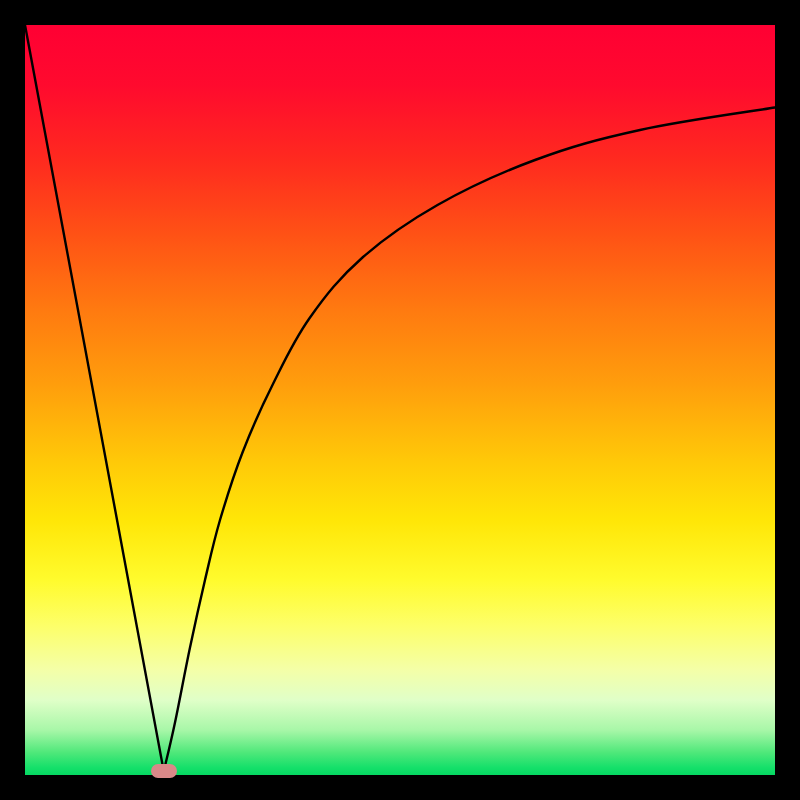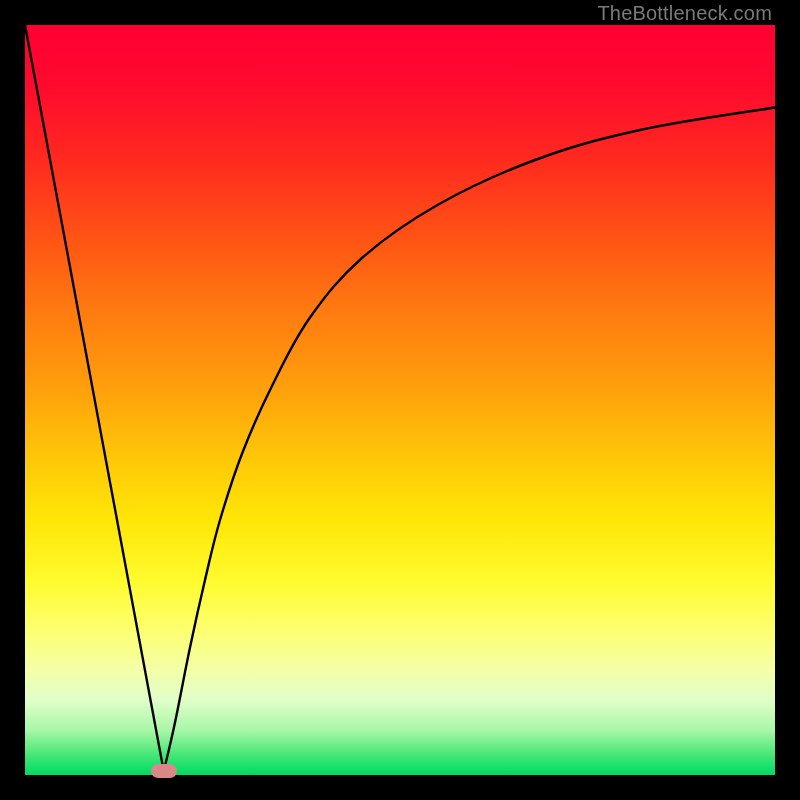--- a/index.html
+++ b/index.html
@@ -66,21 +66,20 @@
     height: 14px;
     border-radius: 7px;
     background: #d98888;
   }
 </style>
 </head>
 <body>
 
 <div class="frame">
 
-  <div class="attribution">TheBottleneck.com</div>
 
   <div class="plot-area">
 
     <svg class="curve" viewBox="0 0 750 750" preserveAspectRatio="none">
       <path id="curve-path" fill="none" stroke="#000" stroke-width="2.4" stroke-linecap="round" stroke-linejoin="round" d="M 0 0 L 138.75 746.25 L 138.75 746.25 C 140.8 737.5 145.3 719.8 150.0 697.5 C 154.7 675.2 159.6 648.1 165.0 622.5 C 170.4 596.9 174.6 578.0 180.0 555.0 C 185.4 532.0 188.3 518.0 195.0 495.0 C 201.8 472.1 208.0 451.8 217.5 427.5 C 226.9 403.2 235.3 384.3 247.5 360.0 C 259.6 335.7 268.8 315.4 285.0 292.5 C 301.2 269.6 314.6 252.8 337.5 232.5 C 360.4 212.3 381.5 197.6 412.5 180.0 C 443.6 162.4 473.6 148.5 510.0 135.0 C 546.5 121.5 571.8 114.5 615.0 105.0 C 658.2 95.5 725.7 86.5 750.0 82.5"></path>
     </svg>
 
     <div class="marker" id="valley-marker" style="left: 125.75px; top: 739.25px;"></div>
 
   </div>

